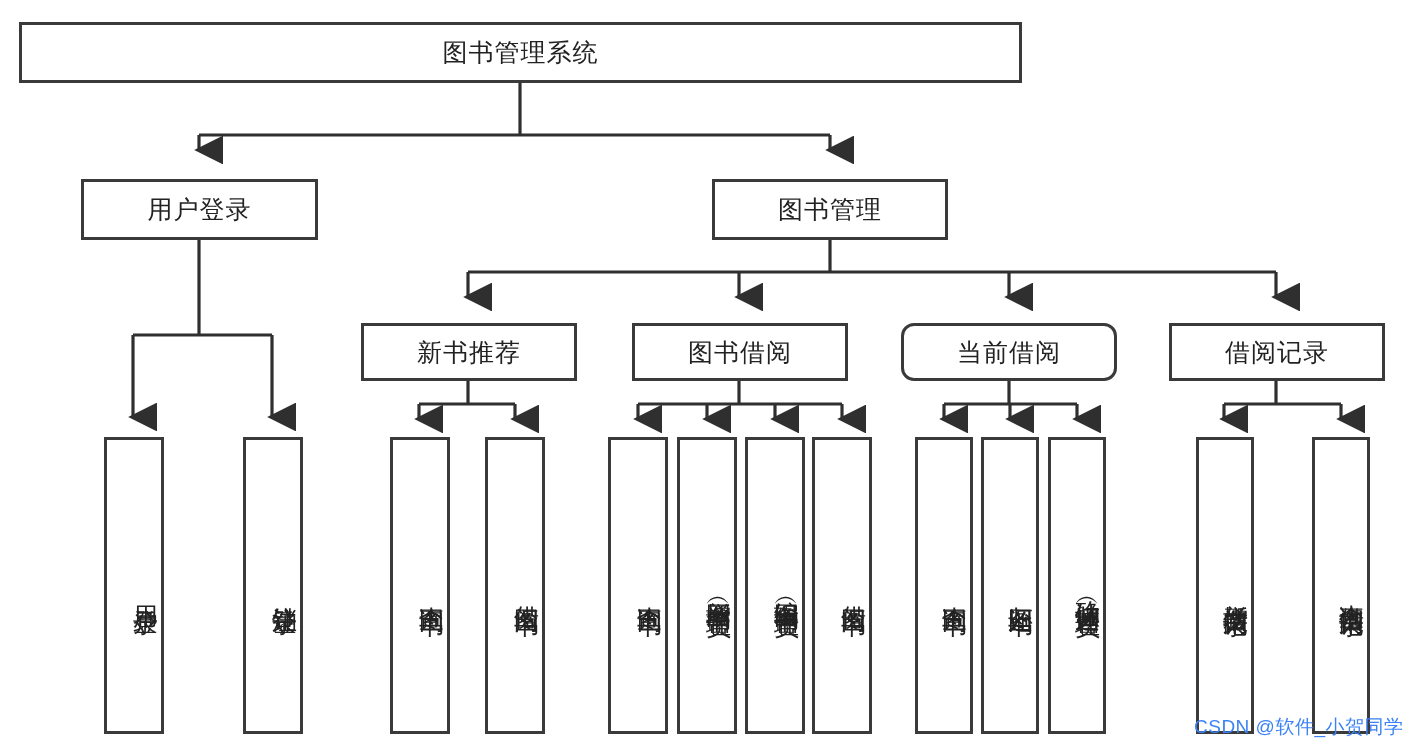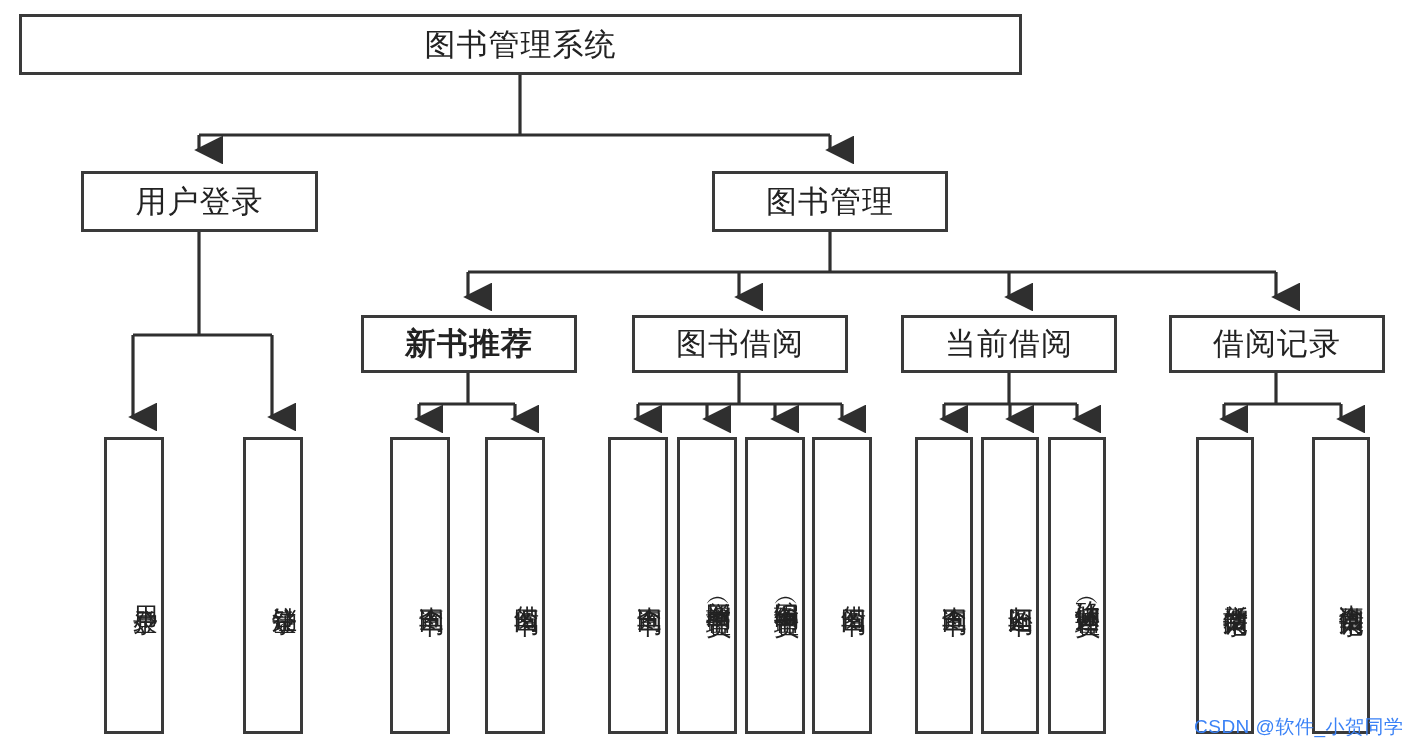--- a/index.html
+++ b/index.html
@@ -22,22 +22,23 @@
     box-sizing: border-box;
     border: 3px solid #3a3a3a;
     background: #ffffff;
     display: flex;
     align-items: center;
     justify-content: center;
     color: #222222;
     line-height: 1.22;
   }
   .node.horiz {
-    font-size: 31px;
+    font-size: 25px;
     letter-spacing: 1px;
+    margin-top: 8px;
   }
   .node.vert {
     writing-mode: vertical-rl;
     text-orientation: upright;
     font-size: 25px;
     letter-spacing: 2px;
     padding-top: 8px;
     align-items: flex-start;
   }
   .node.vert .label {
@@ -120,27 +121,27 @@
     <span class="label">图书管理系统</span>
   </div>
 
   <div class="node horiz" style="left:81px; top:171px; width:237px; height:61px;">
     <span class="label">用户登录</span>
   </div>
   <div class="node horiz" style="left:712px; top:171px; width:236px; height:61px;">
     <span class="label">图书管理</span>
   </div>
 
-  <div class="node horiz" style="left:361px; top:315px; width:216px; height:58px;font-weight:bold;">
+  <div class="node horiz" style="left:361px; top:315px; width:216px; height:58px;">
     <span class="label">新书推荐</span>
   </div>
   <div class="node horiz" style="left:632px; top:315px; width:216px; height:58px;text-align:right;">
     <span class="label">图书借阅</span>
   </div>
-  <div class="node horiz" style="left:901px; top:315px; width:216px; height:58px;">
+  <div class="node horiz" style="left:901px; top:315px; width:216px; height:58px;border-radius:13px;">
     <span class="label">当前借阅</span>
   </div>
   <div class="node horiz" style="left:1169px; top:315px; width:216px; height:58px;text-align:right;">
     <span class="label">借阅记录</span>
   </div>
 
   <div class="node vert" style="left:104px; top:437px; width:60px; height:297px;">
     <span class="label">用户登录</span>
   </div>
   <div class="node vert" style="left:243px; top:437px; width:60px; height:297px;">

